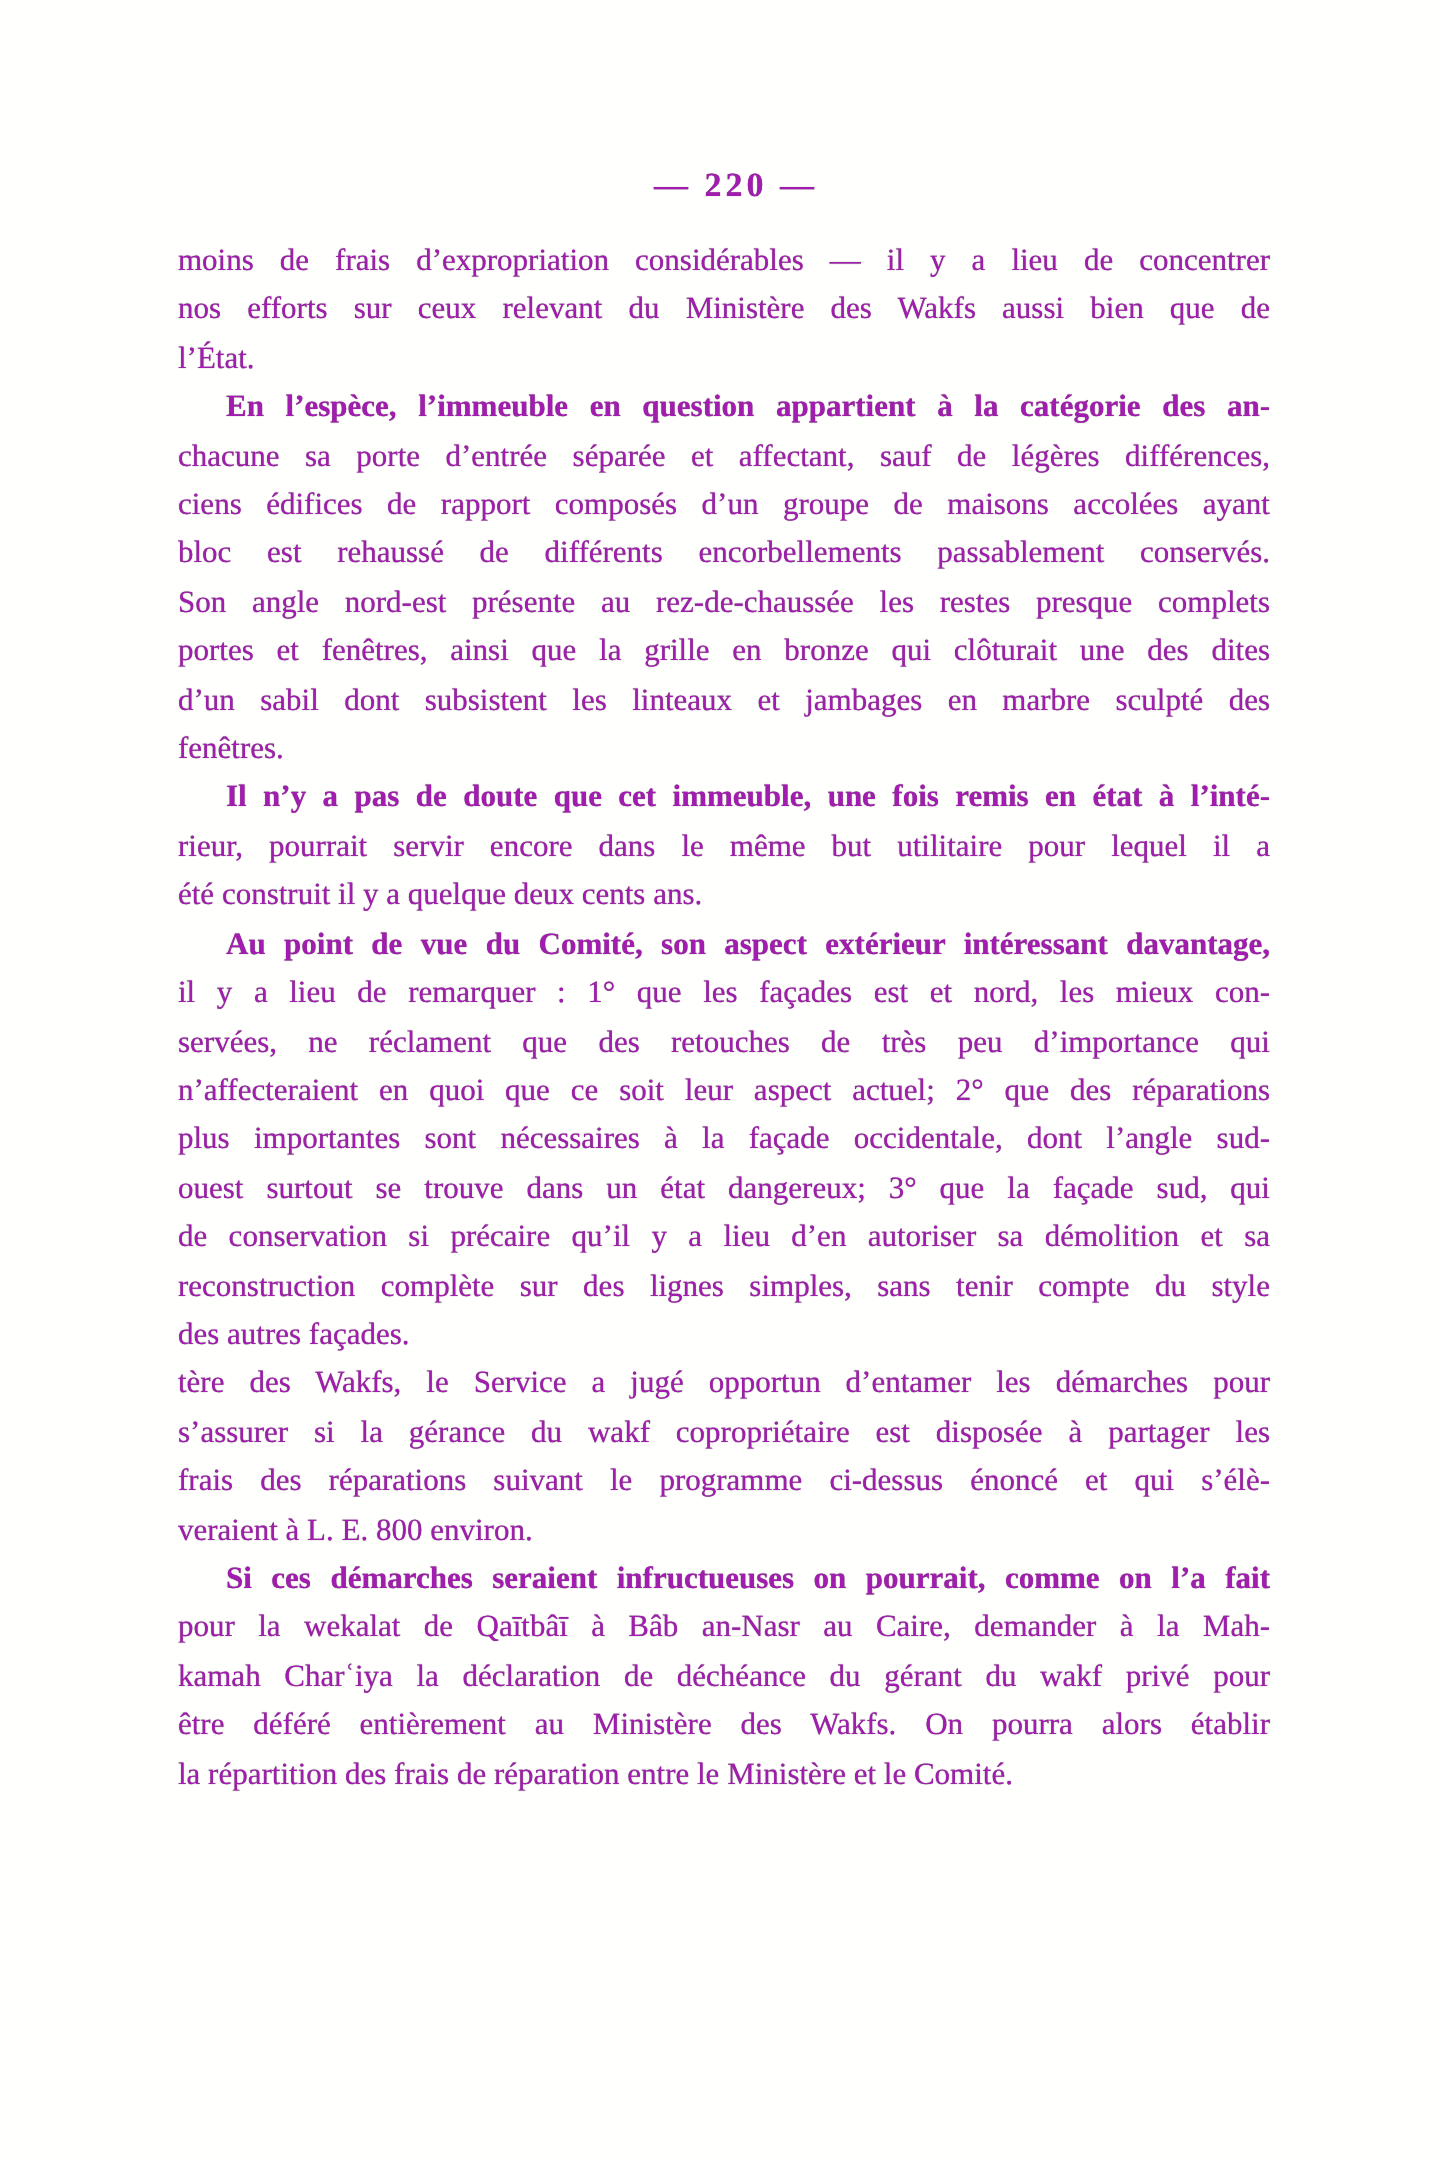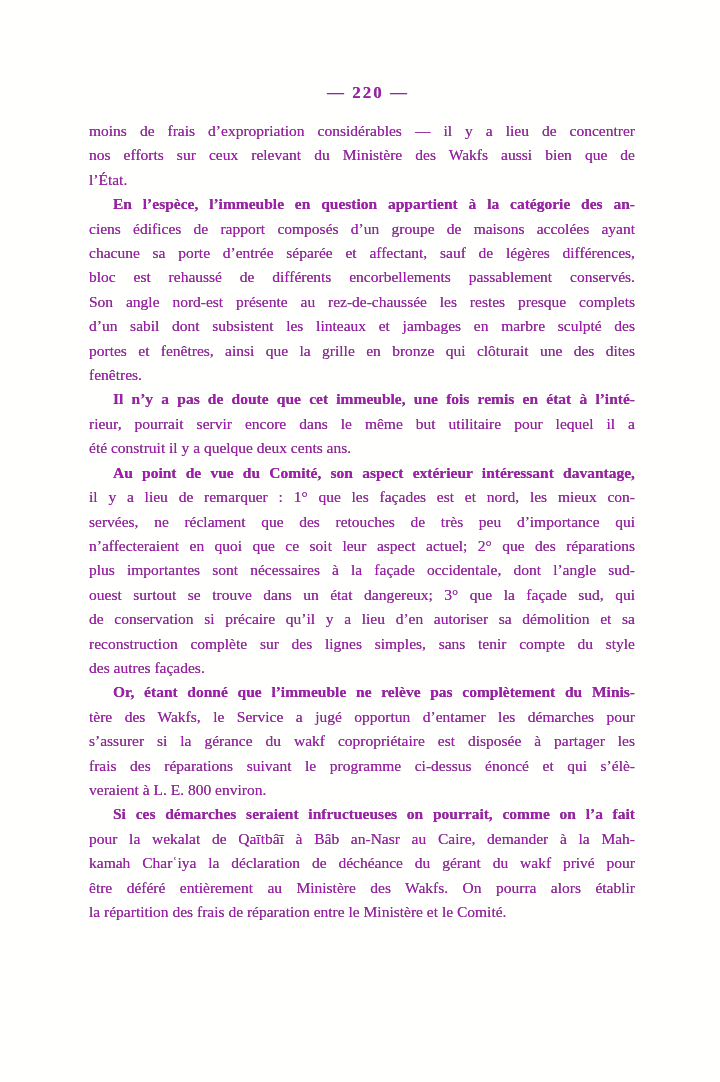--- a/index.html
+++ b/index.html
@@ -60,46 +60,45 @@
 <div class="page">
   <div class="page-number">— 220 —</div>
   <div class="text-block">
       <div class="paragraph">
         <div class="line">moins de frais d’expropriation considérables — il y a lieu de concentrer</div>
         <div class="line">nos efforts sur ceux relevant du Ministère des Wakfs aussi bien que de</div>
         <div class="line last">l’État.</div>
       </div>
       <div class="paragraph">
         <div class="line indent">En l’espèce, l’immeuble en question appartient à la catégorie des an-</div>
+        <div class="line">chacune sa porte d’entrée séparée et affectant, sauf de légères différences,</div>
         <div class="line">ciens édifices de rapport composés d’un groupe de maisons accolées ayant</div>
-        <div class="line">chacune sa porte d’entrée séparée et affectant, sauf de légères différences,</div>
         <div class="line">bloc est rehaussé de différents encorbellements passablement conservés.</div>
         <div class="line">Son angle nord-est présente au rez-de-chaussée les restes presque complets</div>
+        <div class="line">portes et fenêtres, ainsi que la grille en bronze qui clôturait une des dites</div>
         <div class="line">d’un sabil dont subsistent les linteaux et jambages en marbre sculpté des</div>
-        <div class="line">portes et fenêtres, ainsi que la grille en bronze qui clôturait une des dites</div>
         <div class="line last">fenêtres.</div>
       </div>
       <div class="paragraph">
         <div class="line indent">Il n’y a pas de doute que cet immeuble, une fois remis en état à l’inté-</div>
         <div class="line">rieur, pourrait servir encore dans le même but utilitaire pour lequel il a</div>
         <div class="line last">été construit il y a quelque deux cents ans.</div>
       </div>
       <div class="paragraph">
         <div class="line indent">Au point de vue du Comité, son aspect extérieur intéressant davantage,</div>
         <div class="line">il y a lieu de remarquer : 1° que les façades est et nord, les mieux con-</div>
         <div class="line">servées, ne réclament que des retouches de très peu d’importance qui</div>
         <div class="line">n’affecteraient en quoi que ce soit leur aspect actuel; 2° que des réparations</div>
         <div class="line">plus importantes sont nécessaires à la façade occidentale, dont l’angle sud-</div>
         <div class="line">ouest surtout se trouve dans un état dangereux; 3° que la façade sud, qui</div>
         <div class="line">de conservation si précaire qu’il y a lieu d’en autoriser sa démolition et sa</div>
         <div class="line">reconstruction complète sur des lignes simples, sans tenir compte du style</div>
         <div class="line last">des autres façades.</div>
       </div>
       <div class="paragraph">
-        <div class="line indent">Or, étant donné que l’immeuble ne relève pas complètement du Minis-</div>
         <div class="line">tère des Wakfs, le Service a jugé opportun d’entamer les démarches pour</div>
         <div class="line">s’assurer si la gérance du wakf copropriétaire est disposée à partager les</div>
         <div class="line">frais des réparations suivant le programme ci-dessus énoncé et qui s’élè-</div>
         <div class="line last">veraient à L. E. 800 environ.</div>
       </div>
       <div class="paragraph">
         <div class="line indent">Si ces démarches seraient infructueuses on pourrait, comme on l’a fait</div>
         <div class="line">pour la wekalat de Qaītbâī à Bâb an-Nasr au Caire, demander à la Mah-</div>
         <div class="line">kamah Charʿiya la déclaration de déchéance du gérant du wakf privé pour</div>
         <div class="line">être déféré entièrement au Ministère des Wakfs. On pourra alors établir</div>

